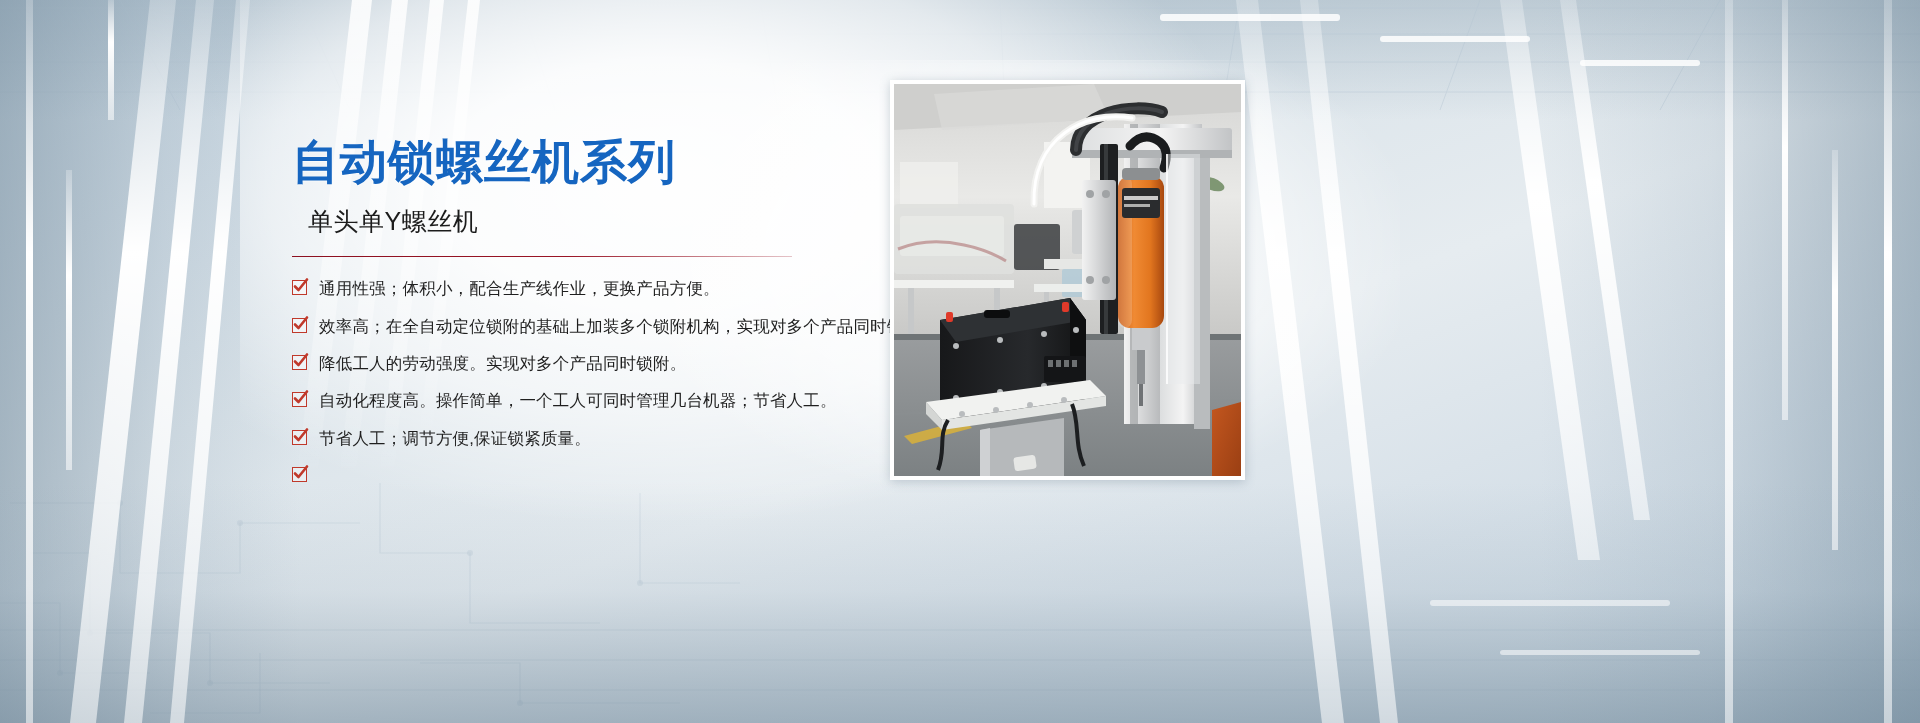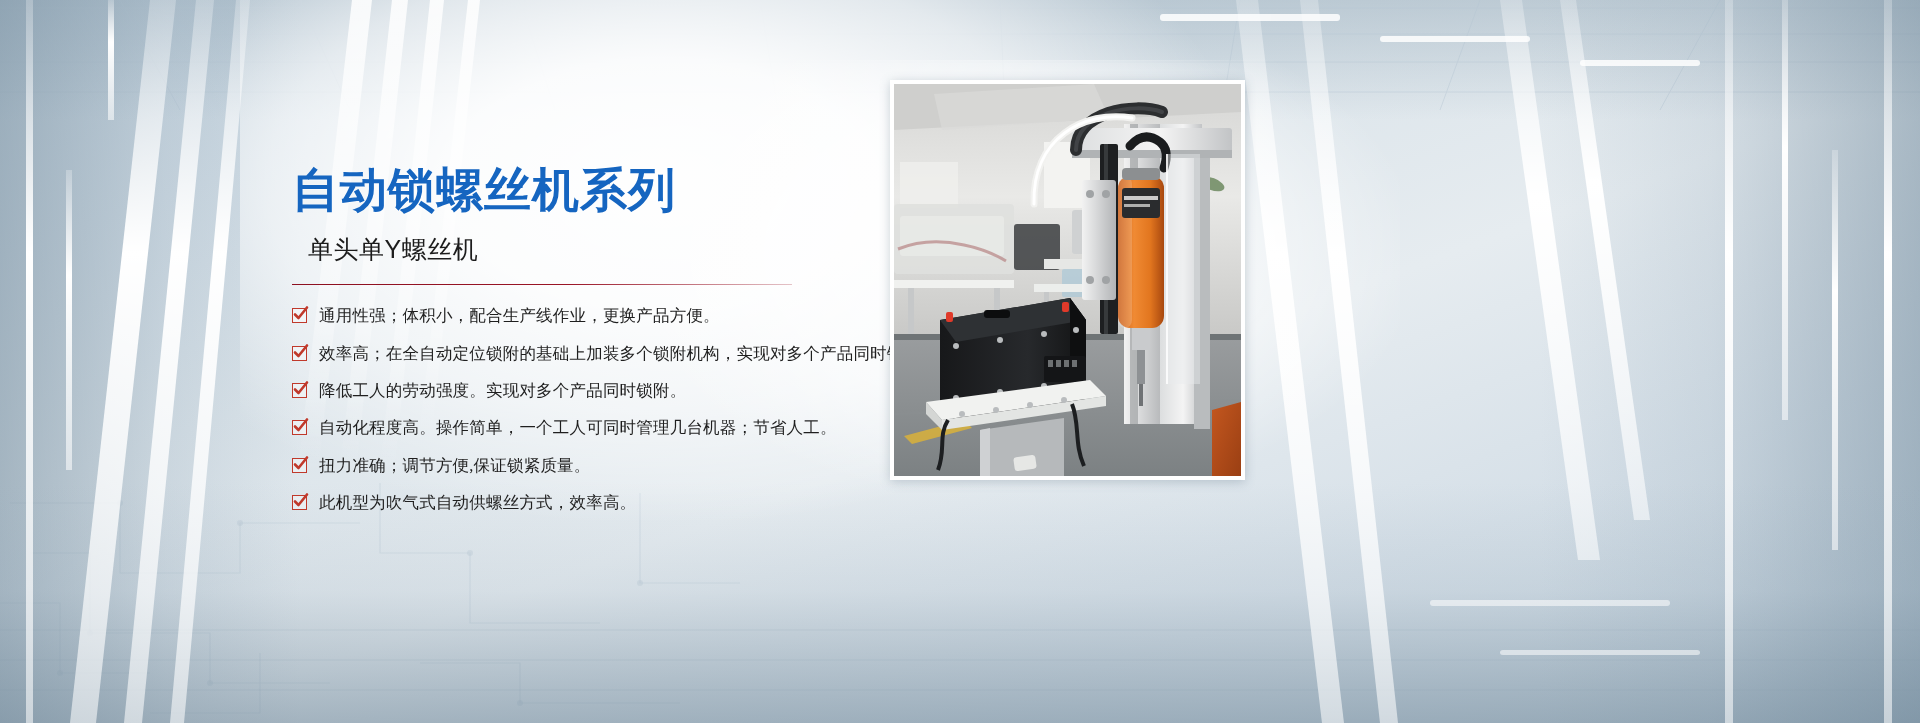--- a/index.html
+++ b/index.html
@@ -49,21 +49,21 @@
     background: linear-gradient(180deg, rgba(140,162,178,0.40) 0%, rgba(255,255,255,0) 100%);
   }
 
   
   .bg-circuit {
     position:absolute; left:0; bottom:0; width:760px; height:260px;
     opacity:.35;
   }
 
   
-  .content { position:absolute; left:292px; top:162px; width:700px; }
+  .content { position:absolute; left:292px; top:134px; width:700px; }
 
   .title {
     font-size: 47px;
     font-weight: 700;
     letter-spacing: 1px;
     color: #1565c0;
     line-height: 1.18;
     text-shadow: 0 1px 0 rgba(255,255,255,0.55);
     white-space: nowrap;
   }
@@ -103,21 +103,20 @@
     position: relative;
     background: rgba(255,255,255,0.35);
   }
   .check svg { position:absolute; left:-1px; top:-4px; }
 
   .feature-text {
     font-size: 16.5px;
     color: #1f1f1f;
     line-height: 1.35;
     letter-spacing: .2px;
-    font-family: Liberation Serif, serif;
   }
 
   
   .photo-frame {
     position: absolute;
     left: 890px; top: 80px;
     width: 355px; height: 400px;
     background: #ffffff;
     padding: 4px;
     box-shadow: 0 2px 10px rgba(70,95,115,0.28);
@@ -282,30 +281,29 @@
         </span>
         <span class="feature-text">自动化程度高。操作简单，一个工人可同时管理几台机器；节省人工。</span>
       </li>
 
       <li class="feature">
         <span class="check">
           <svg width="18" height="18" viewBox="0 0 18 18">
               <path d="M3 9.5 L6.5 13 L15 2.5" fill="none" stroke="#c0392b" stroke-width="2.6" stroke-linecap="round" stroke-linejoin="round"></path>
             </svg>
         </span>
-        <span class="feature-text">扭力准确；调节方便,保证锁紧质量。</span>
-      </li>
-
-      <li class="feature">
-        <span class="check">
-          <svg width="18" height="18" viewBox="0 0 18 18">
-              <path d="M3 9.5 L6.5 13 L15 2.5" fill="none" stroke="#c0392b" stroke-width="2.6" stroke-linecap="round" stroke-linejoin="round"></path>
-            </svg>
-        </span>
-        <span class="feature-text">此机型为吹气式自动供螺丝方式，效率高。</span>
+        <span class="feature-text">节省人工；调节方便,保证锁紧质量。</span>
+      </li>
+
+      <li class="feature">
+        <span class="check">
+          <svg width="18" height="18" viewBox="0 0 18 18">
+              <path d="M3 9.5 L6.5 13 L15 2.5" fill="none" stroke="#c0392b" stroke-width="2.6" stroke-linecap="round" stroke-linejoin="round"></path>
+            </svg>
+        </span>
       </li>
 
     </ul>
   </div>
 
   <div class="photo-frame">
     <div class="photo">
       <svg viewBox="0 0 347 392" preserveAspectRatio="none">
         <defs>
           <linearGradient id="wall" x1="0" y1="0" x2="0" y2="1">

